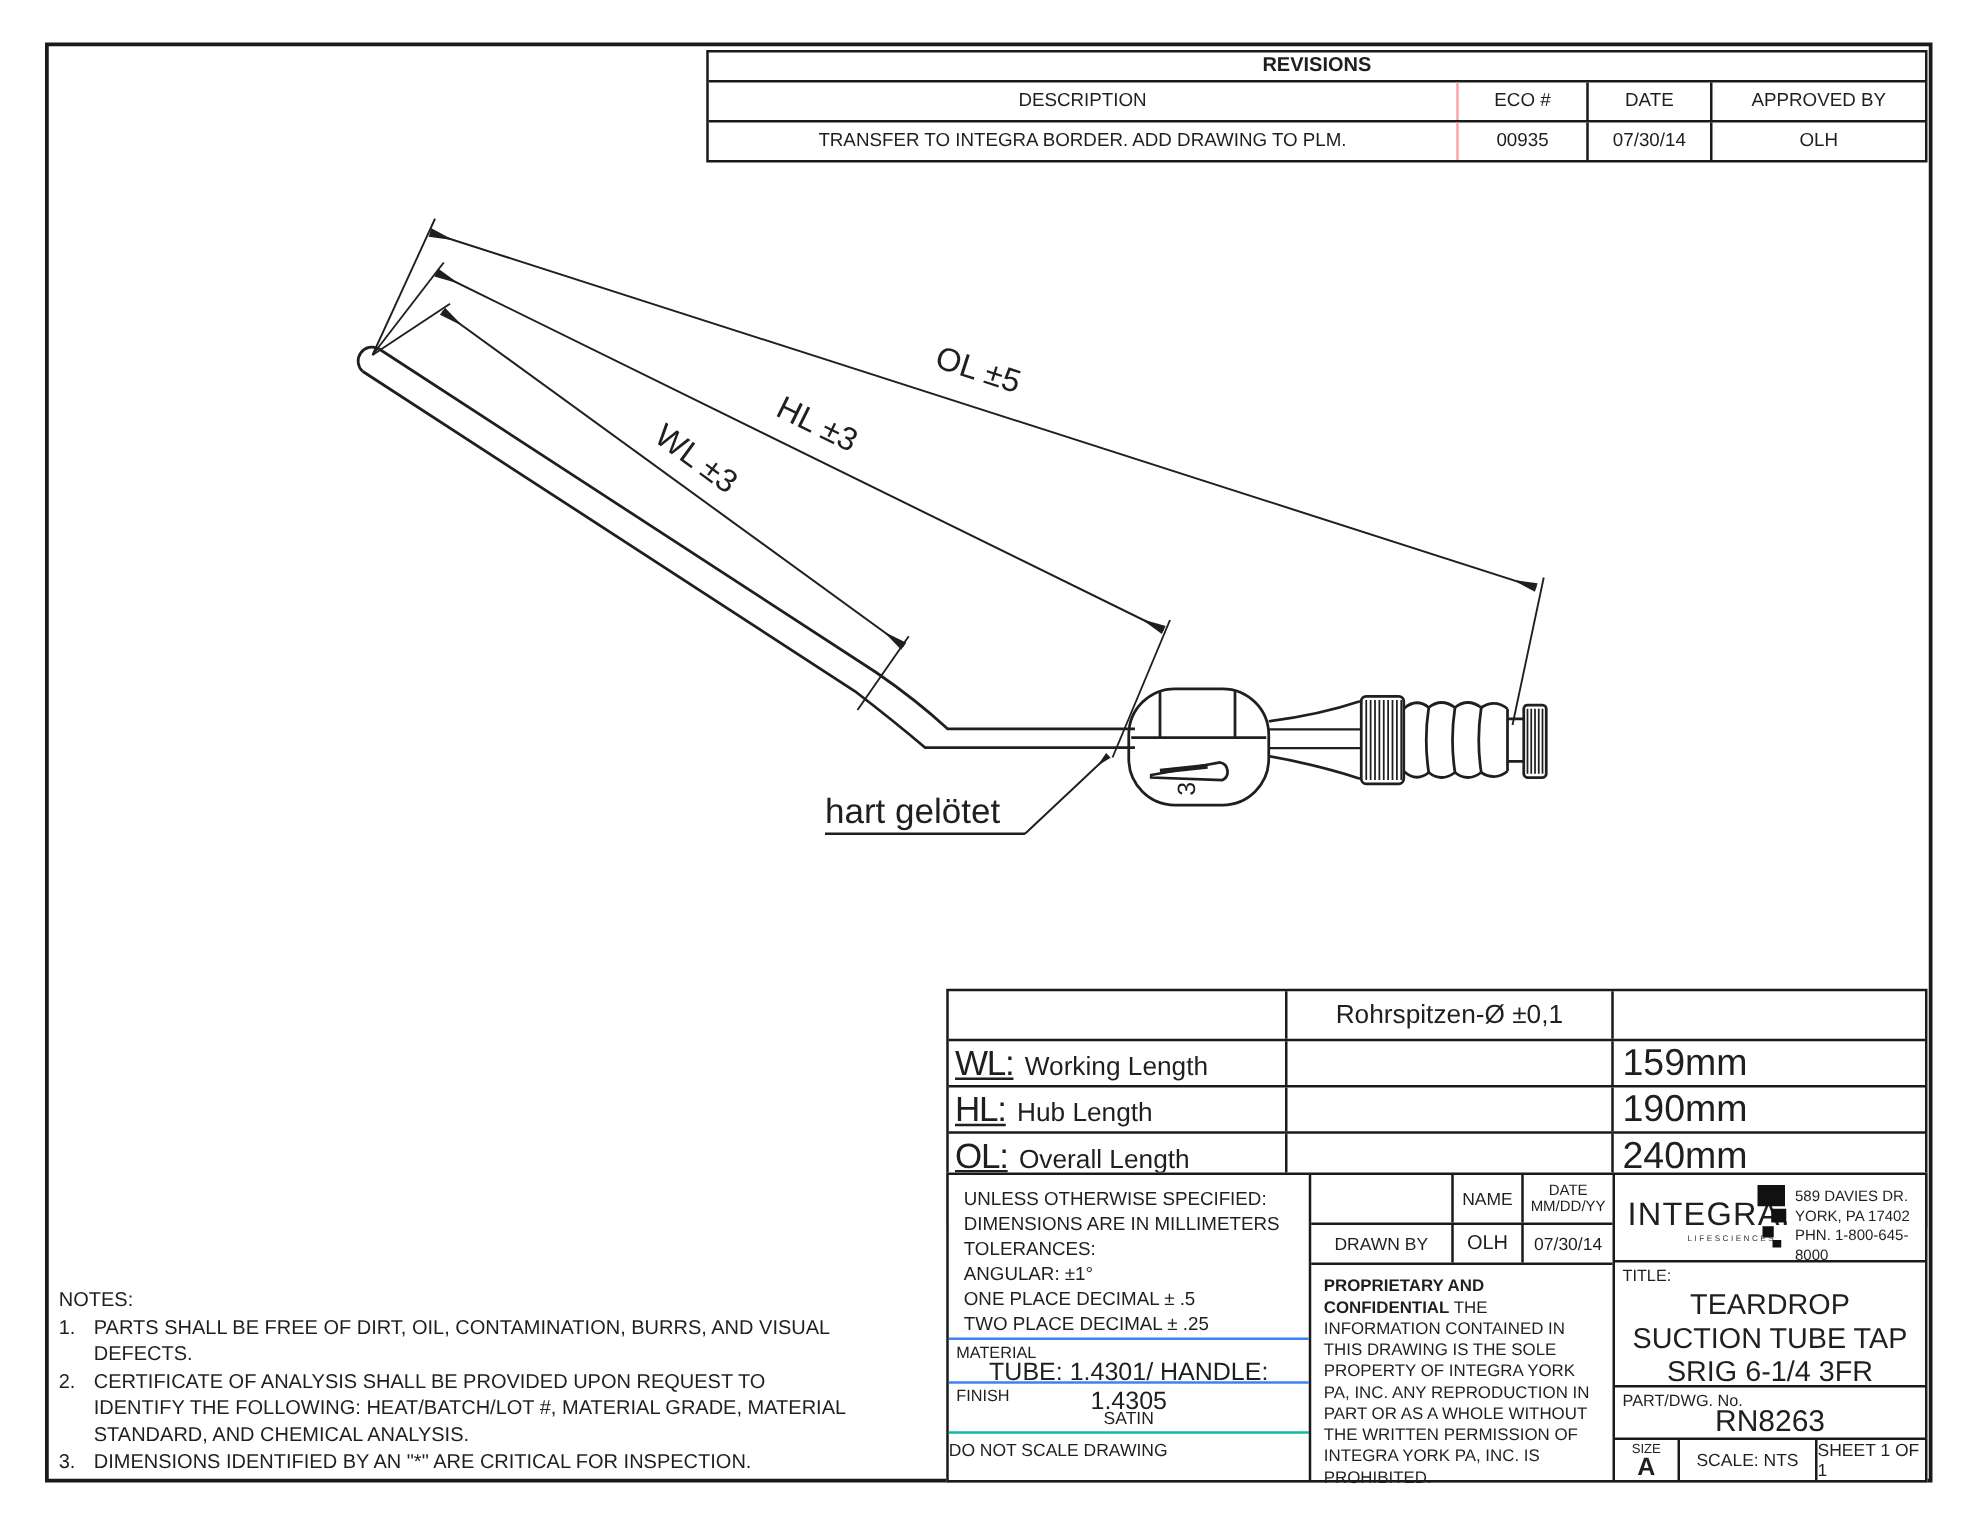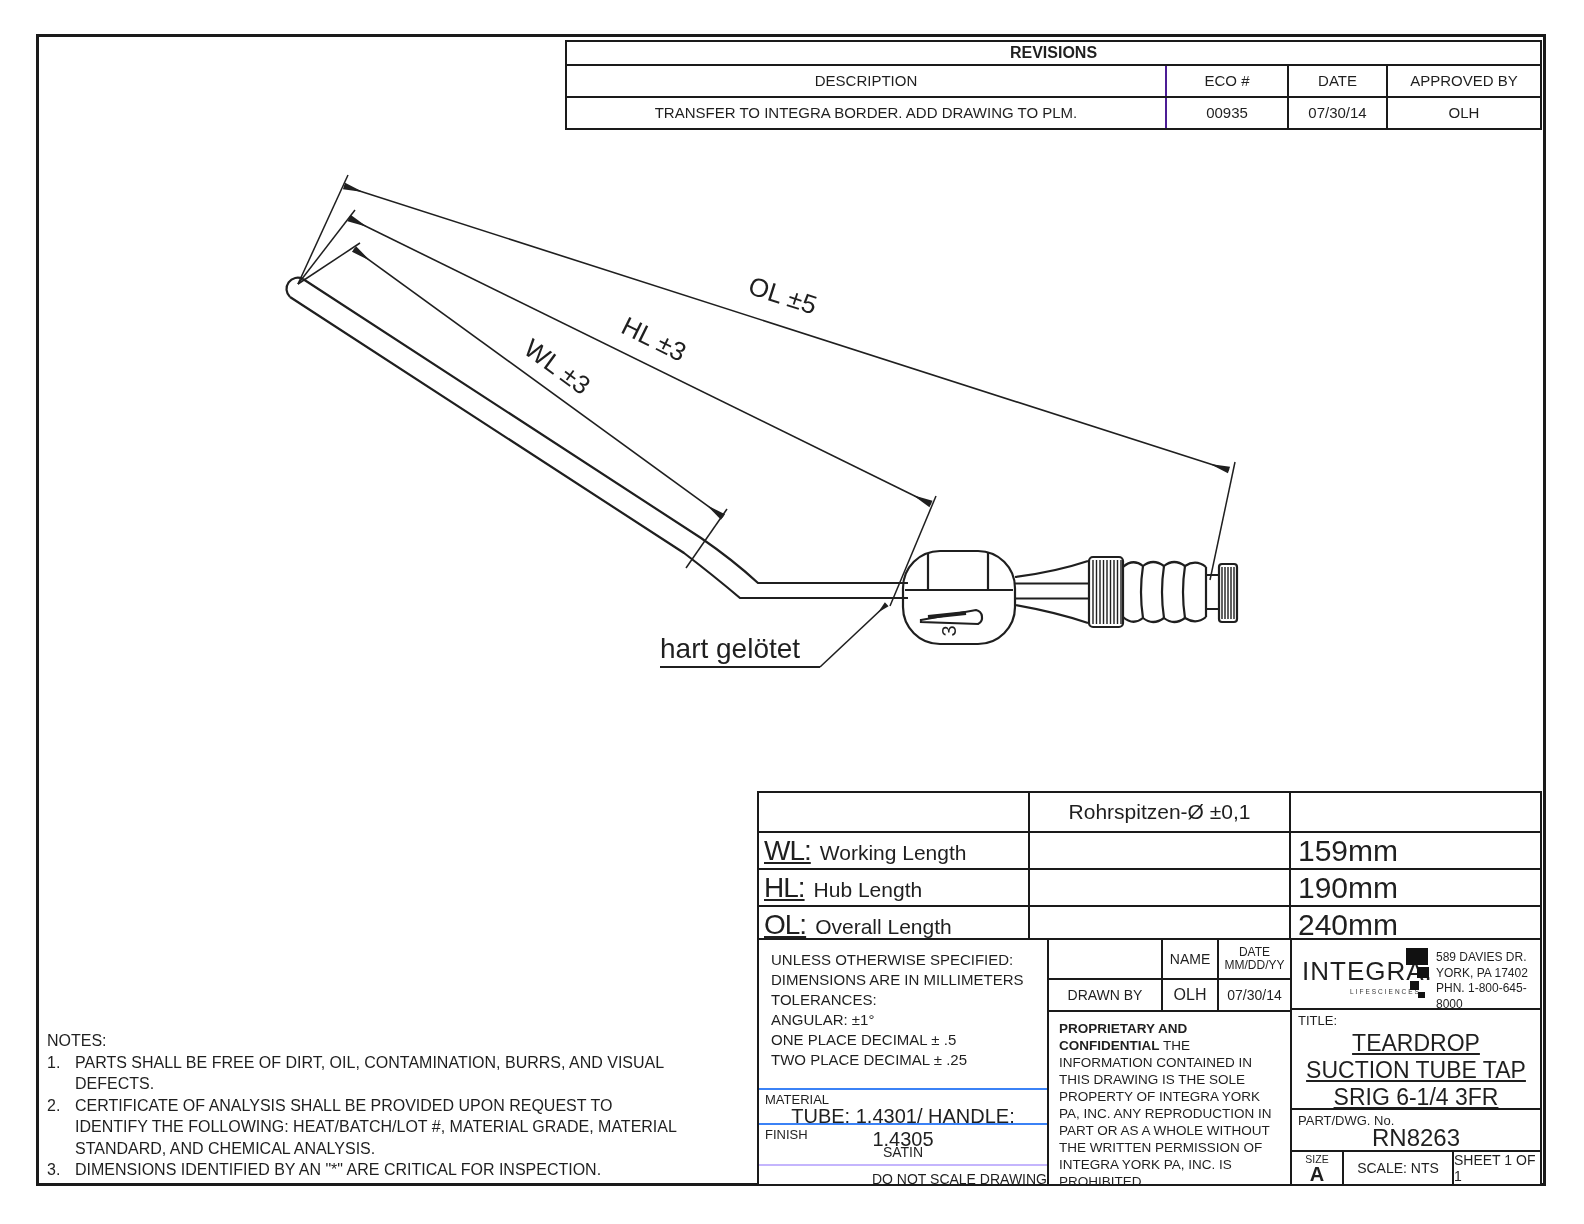--- a/index.html
+++ b/index.html
@@ -7,21 +7,21 @@
   .frame{position:absolute;left:36px;top:34px;width:1510px;height:1152px;border:3px solid #1a1a1a;box-sizing:border-box;}
   svg{position:absolute;left:0;top:0;}
 
   
   .rev-table{position:absolute;left:565px;top:40px;width:977px;border:2px solid #1a1a1a;box-sizing:border-box;background:#fff;}
   .rev-title{height:22px;line-height:22px;text-align:center;font-weight:bold;font-size:16px;border-bottom:2px solid #1a1a1a;}
   .rev-row{display:flex;height:30px;line-height:30px;font-size:15px;}
   .rev-row.head{border-bottom:2px solid #1a1a1a;}
   .rev-row>div{text-align:center;box-sizing:border-box;}
   .rv-c1{width:598px;}
-  .rv-c2{width:122px;border-left:2px solid #4c1d95;}
+  .rv-c2{width:104px;border-left:2px solid #fca5a5;}
   .rv-c3{width:99px;border-left:2px solid #1a1a1a;}
   .rv-c4{flex:1;border-left:2px solid #1a1a1a;}
 
   
   .spec-table{position:absolute;left:757px;top:791px;width:785px;border:2px solid #1a1a1a;box-sizing:border-box;background:#fff;}
   .spec-row{display:flex;box-sizing:border-box;}
   .spec-row>div{box-sizing:border-box;display:flex;align-items:center;}
   .sp-c1{width:269px;padding-left:5px;}
   .sp-c2{width:261px;border-left:2px solid #1a1a1a;}
   .sp-c3{flex:1;border-left:2px solid #1a1a1a;padding-left:7px;}
@@ -41,21 +41,21 @@
   .tb-left{width:288px;display:flex;flex-direction:column;}
   .tb-mid{width:243px;border-left:2px solid #1a1a1a;display:flex;flex-direction:column;}
   .tb-right{flex:1;border-left:2px solid #1a1a1a;display:flex;flex-direction:column;}
   .tol-cell{flex:1;padding:10px 6px 0 12px;font-size:15px;line-height:20px;}
   .lbl-cell{border-top:2px solid #3b82f6;position:relative;}
   .cell-label{position:absolute;left:6px;top:2px;font-size:13px;}
   .mat-cell{height:35px;}
   .mat-val{text-align:center;font-size:20px;padding-top:15px;}
   .fin-cell{height:41px;}
   .fin-val{text-align:center;font-size:14px;padding-top:19px;}
-  .dnsd-cell{height:20px;border-top:2px solid #c4b5fd;text-align:right;font-size:14px;line-height:26px;}
+  .dnsd-cell{height:39px;border-top:2px solid #14b8a6;text-align:left;font-size:14px;line-height:26px;}
   .name-table{display:flex;flex-direction:column;justify-content:center;}
   .nt-row{display:flex;border-bottom:2px solid #1a1a1a;}
   .nt-h{height:40px;}
   .nt-d{height:32px;}
   .nt-c1{width:112px;display:flex;align-items:center;justify-content:center;font-size:14px;}
   .nt-c2{width:56px;border-left:2px solid #1a1a1a;display:flex;align-items:center;justify-content:center;font-size:14px;}
   .nt-c3{flex:1;border-left:2px solid #1a1a1a;display:flex;flex-direction:column;align-items:center;justify-content:center;font-size:12px;line-height:13px;}
   .nt-d .nt-c2{font-size:16px;}
   .prop-cell{flex:1;padding:8px 8px 0 10px;font-size:13.5px;line-height:17px;}
   .prop-title{font-weight:bold;}
@@ -63,21 +63,21 @@
   .logo-text{position:absolute;left:10px;top:16px;font-size:26px;letter-spacing:1px;font-weight:500;}
   .logo-sub{position:absolute;left:58px;top:48px;font-size:6.5px;letter-spacing:2px;color:#333;}
   .logo-marks{position:absolute;left:112px;top:8px;width:28px;height:58px;}
   .logo-marks div{position:absolute;background:#111;}
   .lm1{left:2px;top:0;width:22px;height:17px;}
   .lm2{left:13px;top:19px;width:12px;height:11px;}
   .lm3{left:6px;top:33px;width:9px;height:9px;}
   .lm4{left:14px;top:44px;width:7px;height:6px;}
   .addr{position:absolute;left:144px;top:10px;font-size:12px;line-height:15.5px;}
   .title-cell{height:100px;border-top:2px solid #1a1a1a;position:relative;padding-top:20px;}
-  .title-lines{text-align:center;font-size:23px;line-height:27px;text-decoration:underline;}
+  .title-lines{text-align:center;font-size:23px;line-height:27px;}
   .part-cell{height:42px;border-top:2px solid #1a1a1a;position:relative;}
   .part-num{text-align:center;font-size:24px;padding-top:14px;}
   .tb-bottom{flex:1;border-top:2px solid #1a1a1a;display:flex;}
   .size-cell{width:52px;border-right:2px solid #1a1a1a;text-align:center;}
   .size-lbl{font-size:10.5px;padding-top:1px;}
   .size-val{font-size:20px;font-weight:bold;line-height:18px;}
   .scale-cell{width:110px;border-right:2px solid #1a1a1a;display:flex;align-items:center;justify-content:center;font-size:14px;}
   .sheet-cell{flex:1;display:flex;align-items:center;justify-content:center;font-size:14px;}
 
   

